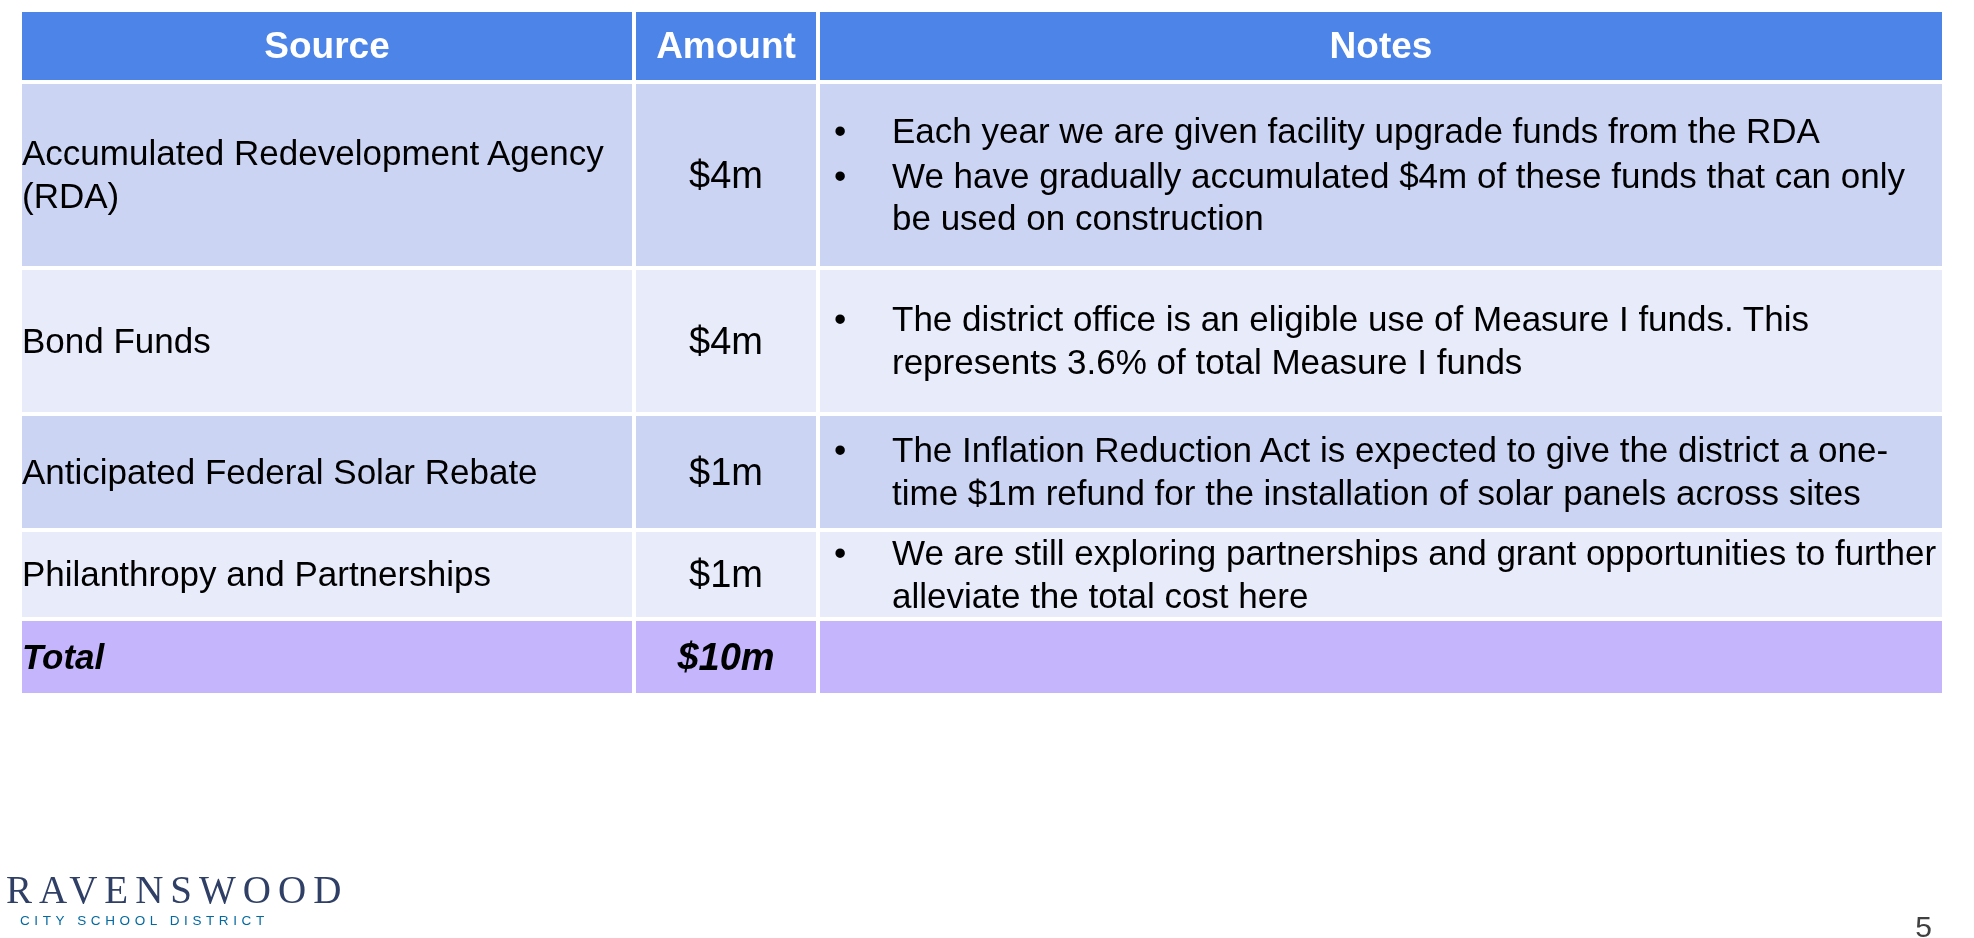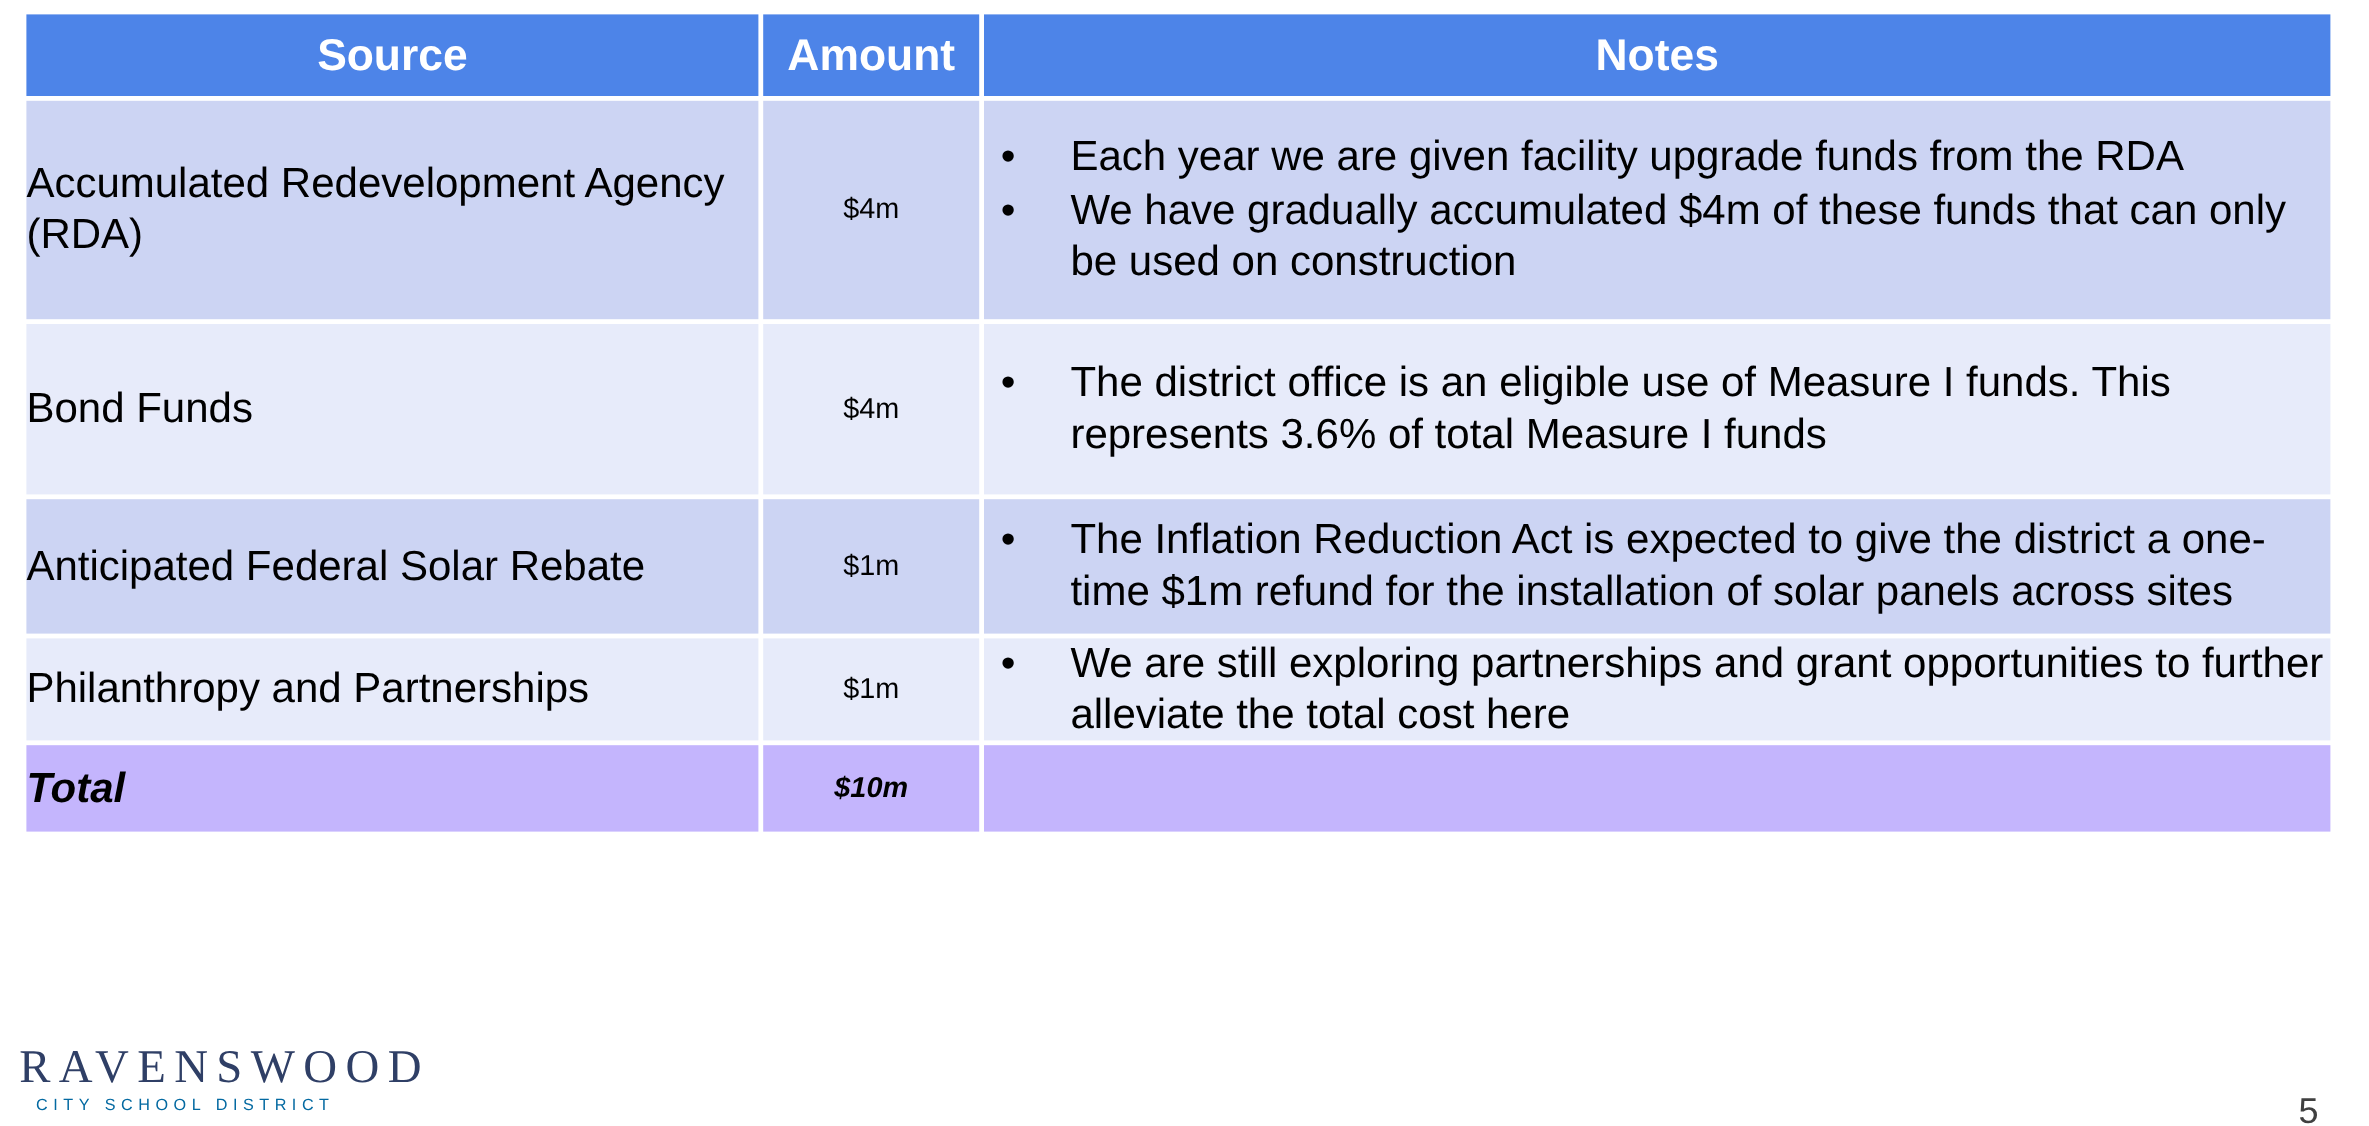--- a/index.html
+++ b/index.html
@@ -17,21 +17,21 @@
 
   
   .slide {
     position: absolute;
     inset: 0;
     background: #ffffff;
   }
 
   .logo {
     position: absolute;
-    left: 16px;
+    left: 6px;
     bottom: 4px;
     width: 300px;
     height: 70px;
     z-index: 1;
     user-select: none;
   }
   .logo-word {
     position: absolute;
     left: 0;
     top: 6px;
@@ -107,21 +107,21 @@
   tbody tr.row-total td { background: #c4b5fd; }
 
   td.cell-source {
     font-size: 35px;
     color: #000000;
     text-align: left;
     padding: 10px 0 10px 18px;
     line-height: 1.22;
   }
   td.cell-amount {
-    font-size: 24px;
+    font-size: 38px;
     color: #000000;
     text-align: center;
     padding: 10px 6px;
   }
   td.cell-notes {
     padding: 8px 14px 10px 14px;
   }
 
   tr.row-total td.cell-source,
   tr.row-total td.cell-amount {

